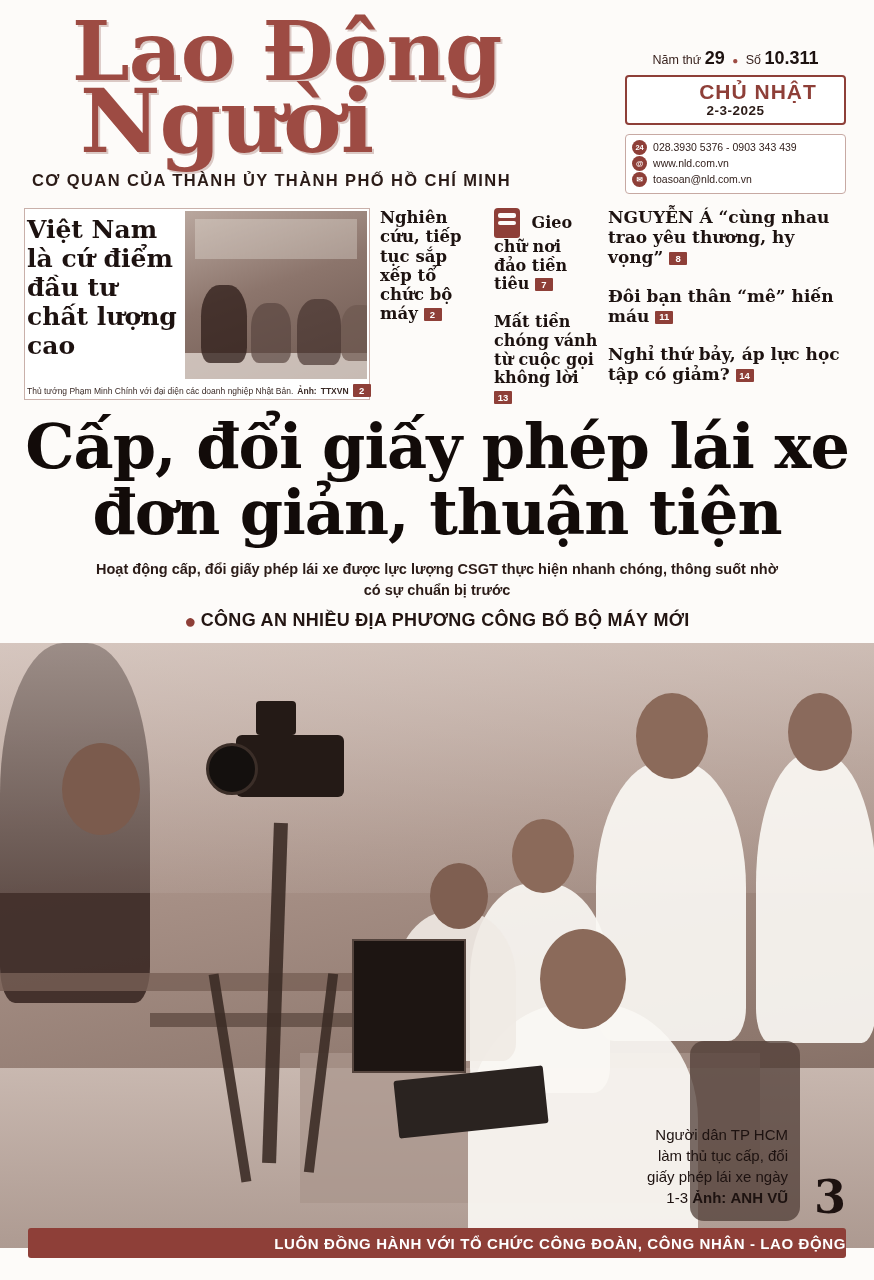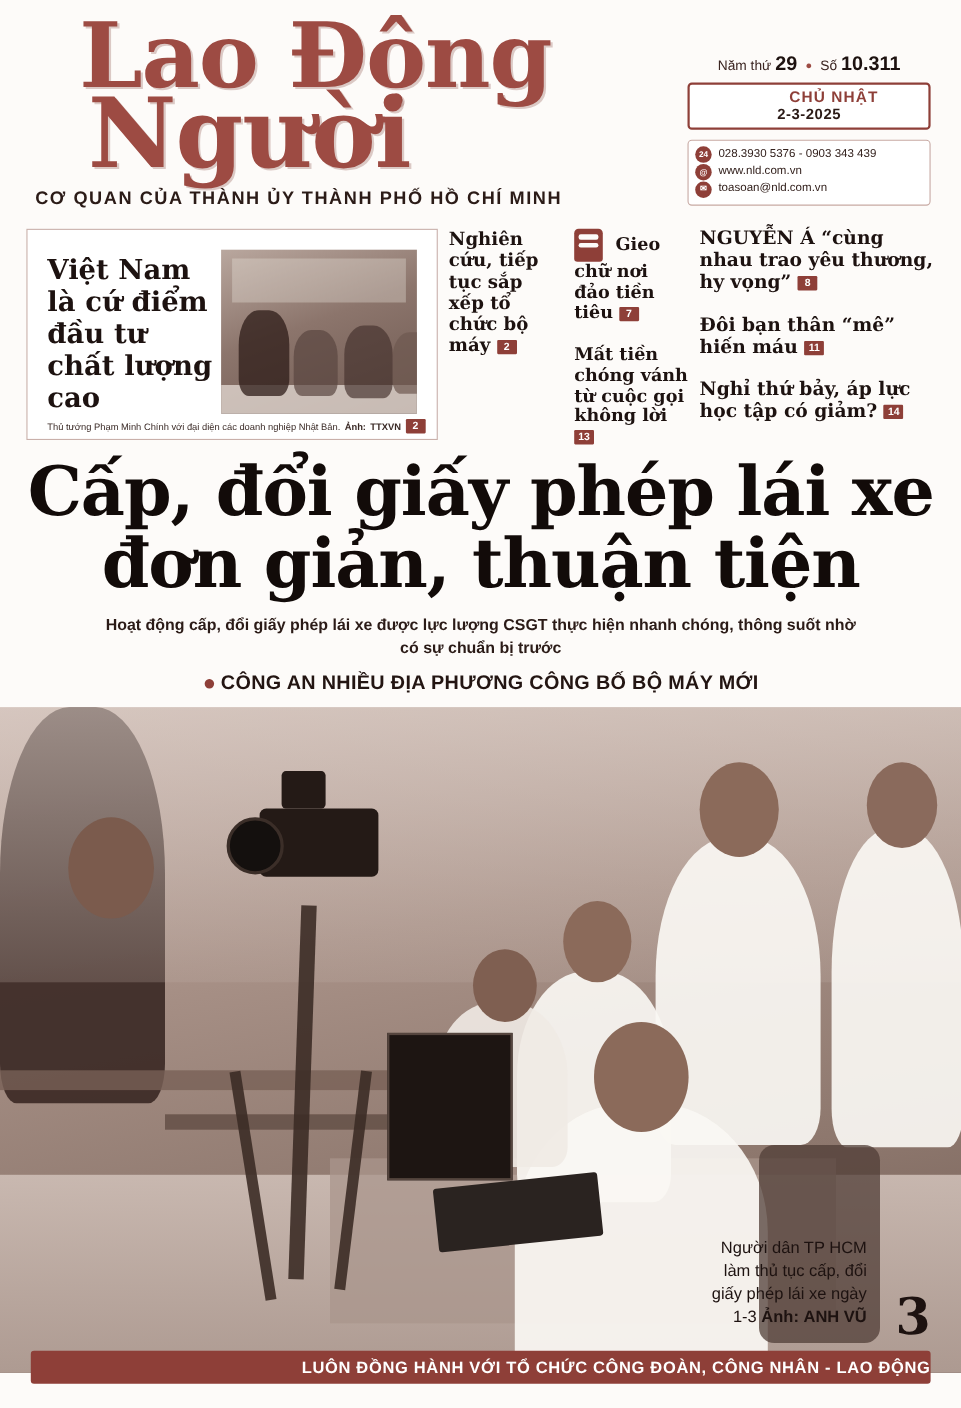--- a/index.html
+++ b/index.html
@@ -95,21 +95,21 @@
   .daybox {
     border: 2px solid #8e3f38;
     border-radius: 4px;
     padding: 4px 0 5px 0;
     margin-bottom: 9px;
     background: #fff;
   }
   .daybox .dayname {
     font-family: "Liberation Sans", sans-serif;
     font-weight: bold;
-    font-size: 14px;
+    font-size: 21px;
     letter-spacing: 1px;
     color: #8e3f38;
     line-height: 1.05;
     padding-left: 45px;
   }
   .daybox .daydate {
     font-family: "Liberation Sans", sans-serif;
     font-weight: bold;
     font-size: 13.5px;
     color: #2b1b17;
@@ -148,24 +148,24 @@
 
   
   .teasers {
     display: flex;
     padding: 0 24px;
     gap: 10px;
     box-sizing: border-box;
     height: 192px;
   }
   .teaser-lead {
-    width: 374px;
+    width: 346px;
     border: 1px solid #c9b0aa;
     box-sizing: border-box;
-    padding: 18px;
+    padding: 2px;
     display: flex;
     flex-direction: column;
     background: #fff;
   }
   .lead-top {
     display: flex;
     gap: 8px;
     flex: 1;
   }
   .lead-head {

